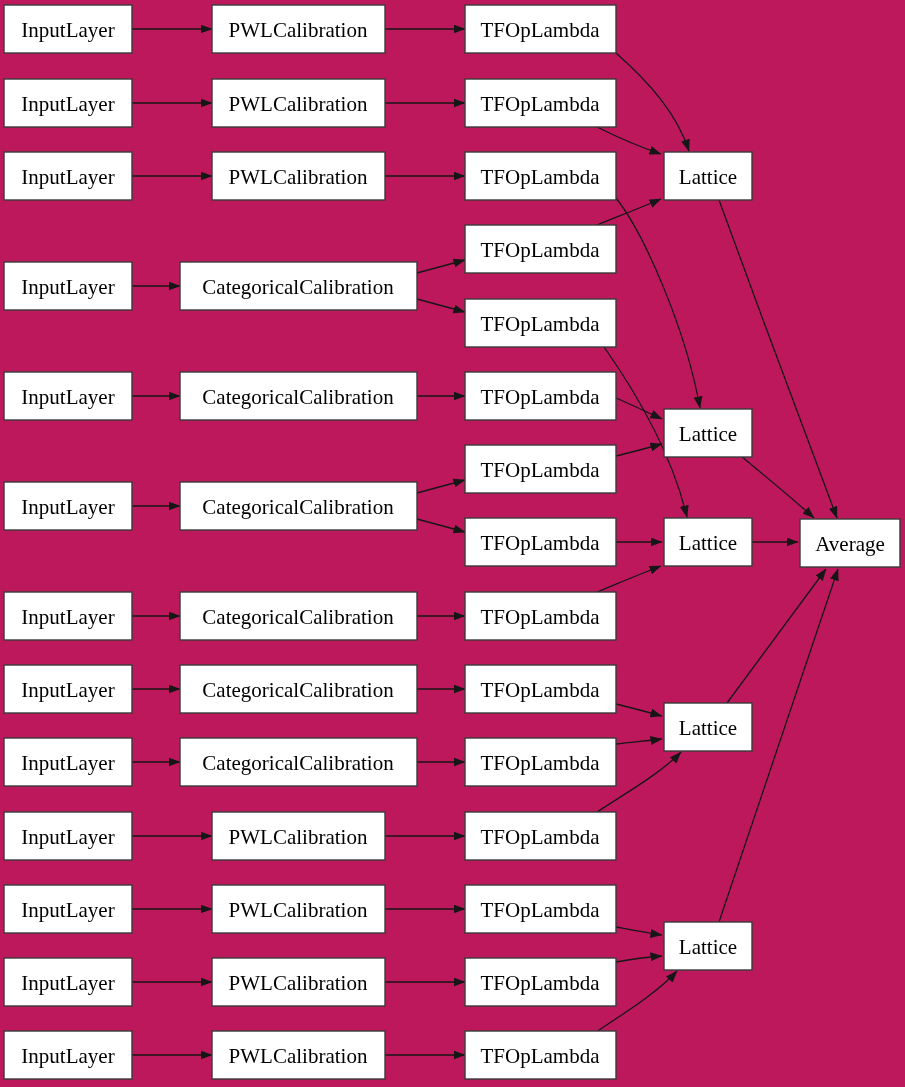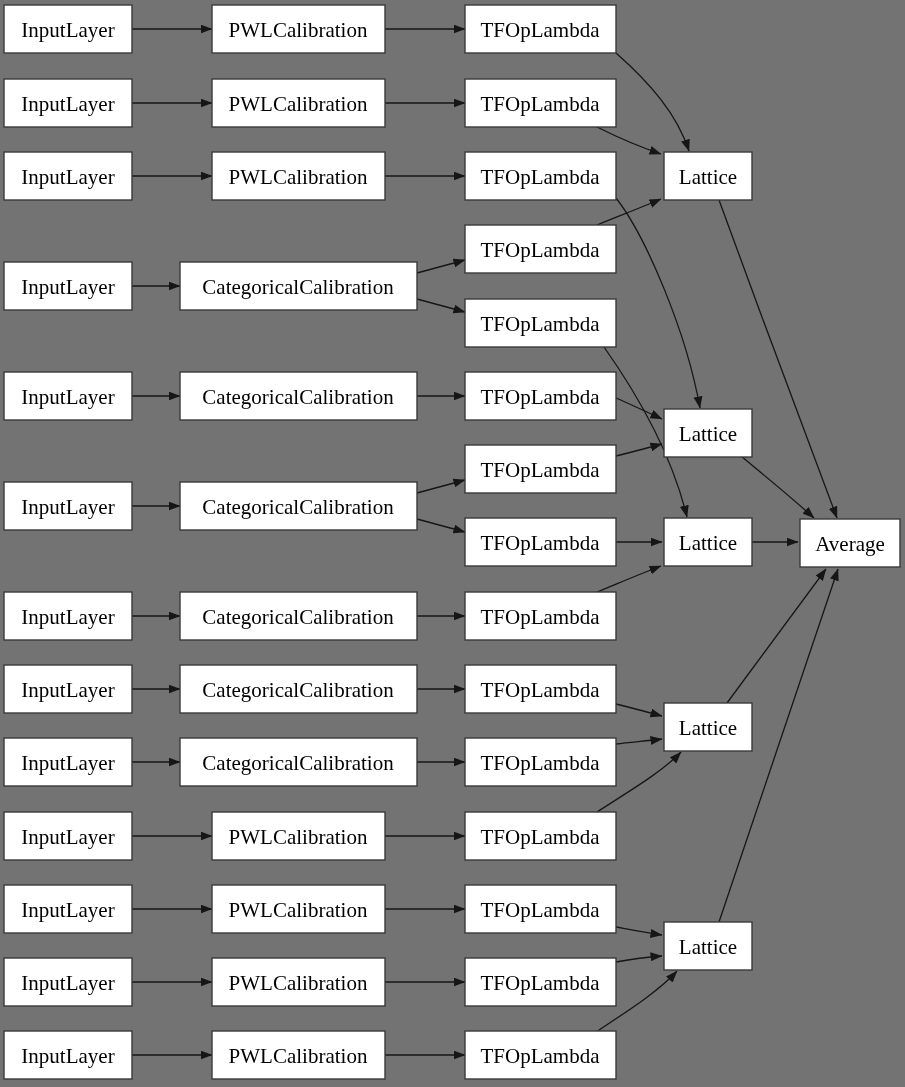--- a/index.html
+++ b/index.html
@@ -1,16 +1,16 @@
 <!DOCTYPE html>
 <html><head>
 <meta charset="utf-8">
 <style>
   html,body{margin:0;padding:0;background:#ffffff;}
-  .canvas-wrap{width:905px;height:1087px;background:#737373;}
+  .canvas-wrap{width:905px;height:1087px;background:#be185d;}
   svg{display:block;}
   .node-box{fill:#ffffff;stroke:#3a3a3a;stroke-width:1.4px;}
   .node-label{font-family:"Liberation Serif","DejaVu Serif",serif;font-size:21px;fill:#000000;
               text-anchor:middle;dominant-baseline:central;}
   .edge{fill:none;stroke:#161616;stroke-width:1.3px;}
   .ah{fill:#161616;stroke:none;}
 </style>
 </head>
 <body>
 

